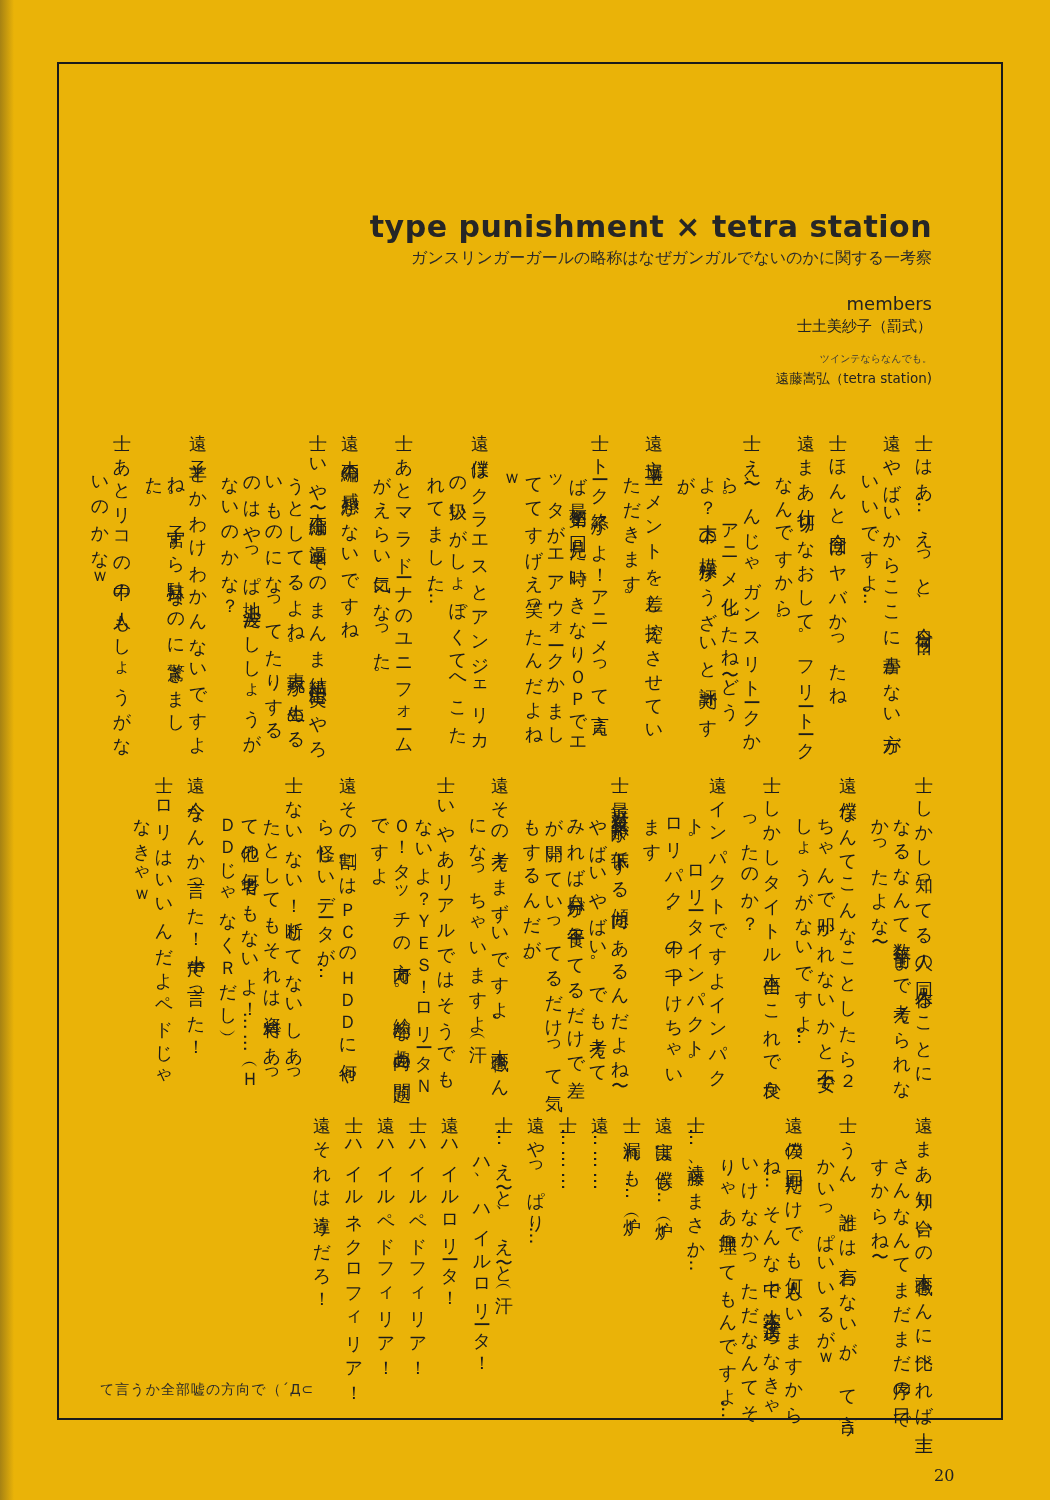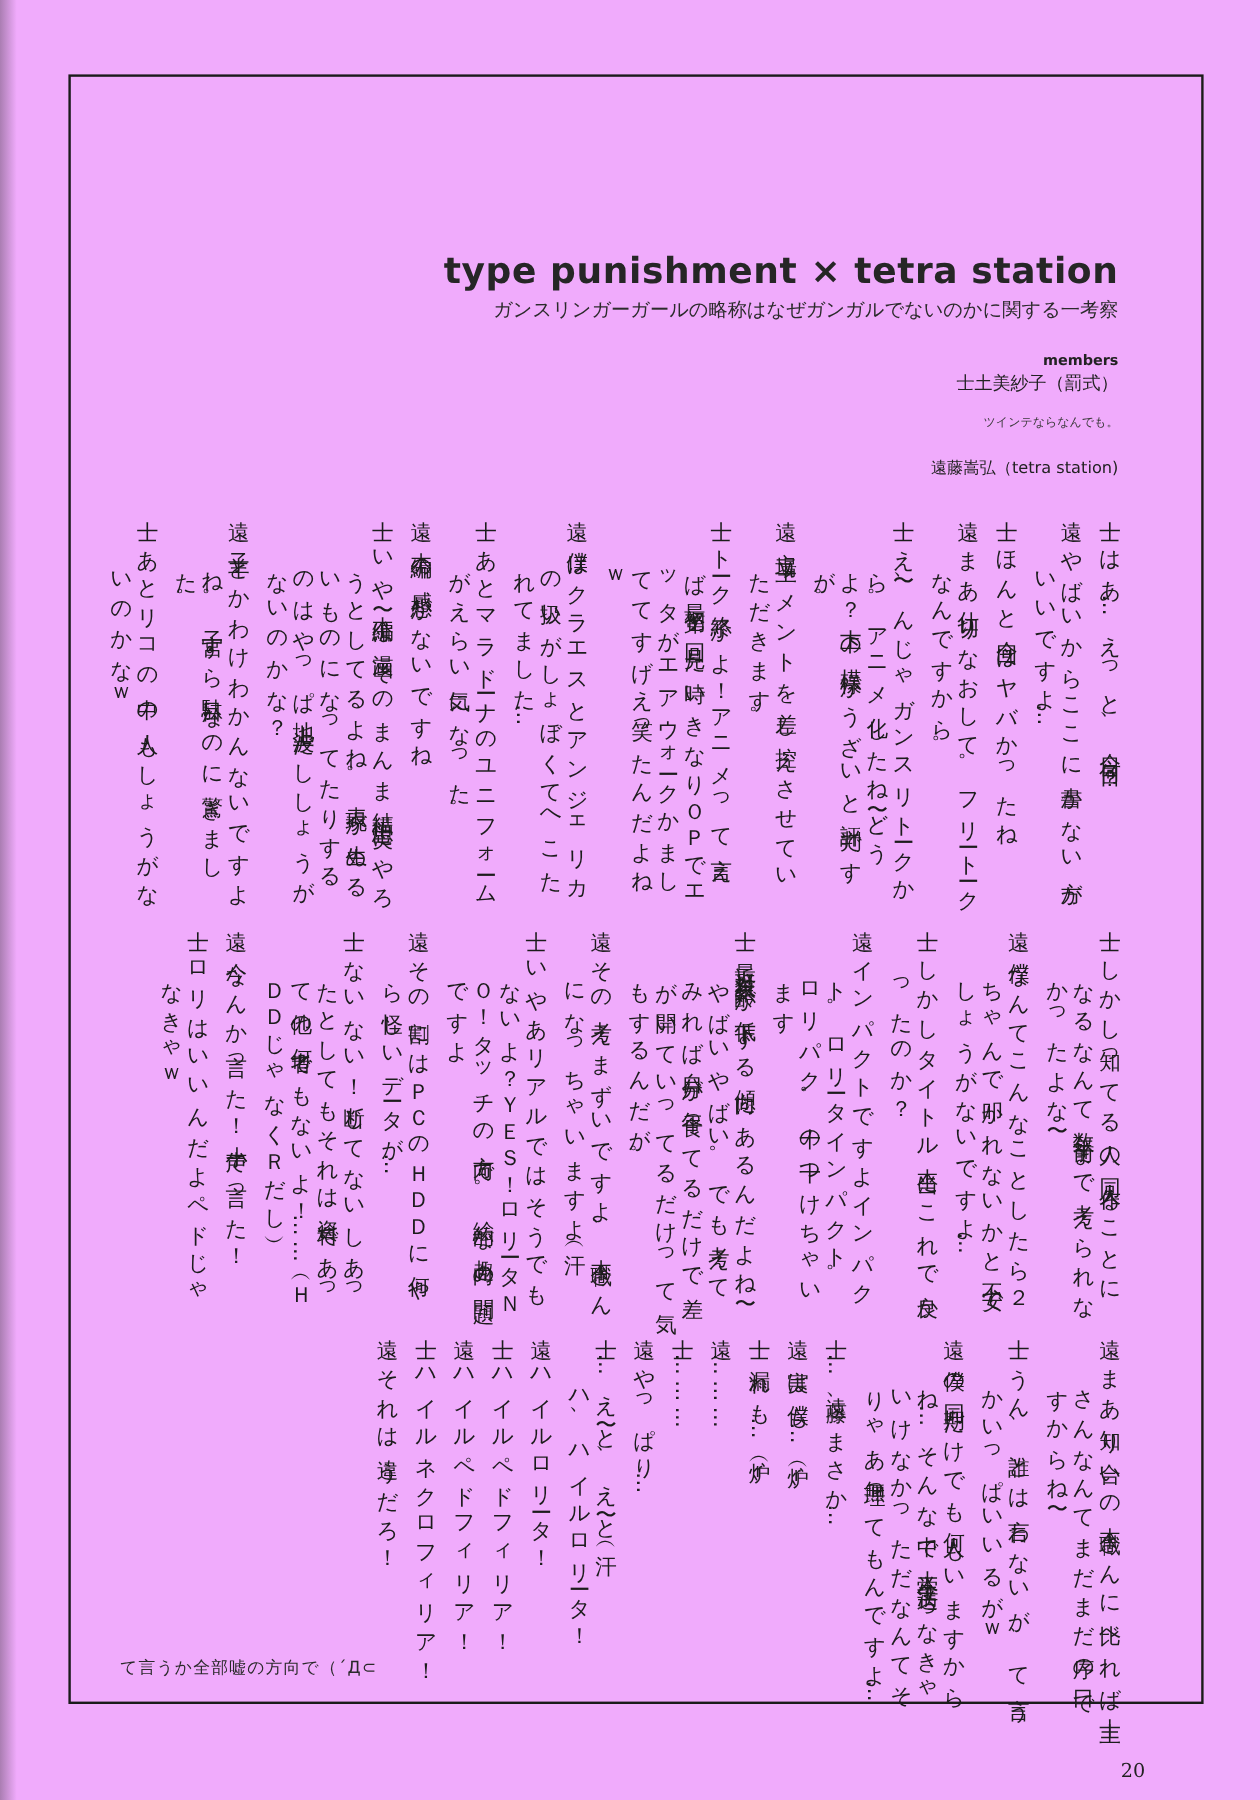--- a/index.html
+++ b/index.html
@@ -4,44 +4,44 @@
 <style>
   html,body{margin:0;padding:0;}
   body{
     width:1050px;height:1500px;
     background:#e9e8e4;
     font-family:"DejaVu Sans",sans-serif;
     position:relative;
   }
   .sheet{
     position:absolute;left:0;top:0;width:1050px;height:1500px;
-    background:#f0abfc;overflow:hidden;
+    background:#eab308;overflow:hidden;
   }
   
   .scan-edge{
     position:absolute;left:0;top:0;width:14px;height:1500px;
     background:linear-gradient(to right,rgba(40,40,40,.35),rgba(40,40,40,0));
     pointer-events:none;
   }
   .page-frame{
     position:absolute;left:57px;top:62px;width:942px;height:1354px;
     border:2px solid #1b1b1b;
   }
   
   .header{
     position:absolute;top:210px;right:118px;text-align:right;color:#222;
   }
   .title{
     font-size:30px;font-weight:bold;letter-spacing:.5px;line-height:1.1;
     color:#262626;
   }
   .subtitle{font-size:16px;margin-top:5px;color:#2b2b2b;}
-  .members-label{font-size:12px;font-weight:bold;margin-top:24px;}
+  .members-label{font-size:18px;font-weight:normal;margin-top:24px;}
   .member-name{font-size:15px;margin-top:3px;}
-  .member-name.second{font-size:13.5px;margin-top:22px;}
+  .member-name.second{font-size:13.5px;margin-top:4px;}
   .member-note{font-size:10px;margin-top:16px;color:#3a3a3a;}
   
   .vblock{
     position:absolute;right:115px;height:334px;
     writing-mode:vertical-rl;
     font-size:18px;letter-spacing:4px;line-height:22px;
     color:#1c1c1c;
   }
   .vblock.b1{top:420px;}
   .vblock.b2{top:762px;}

